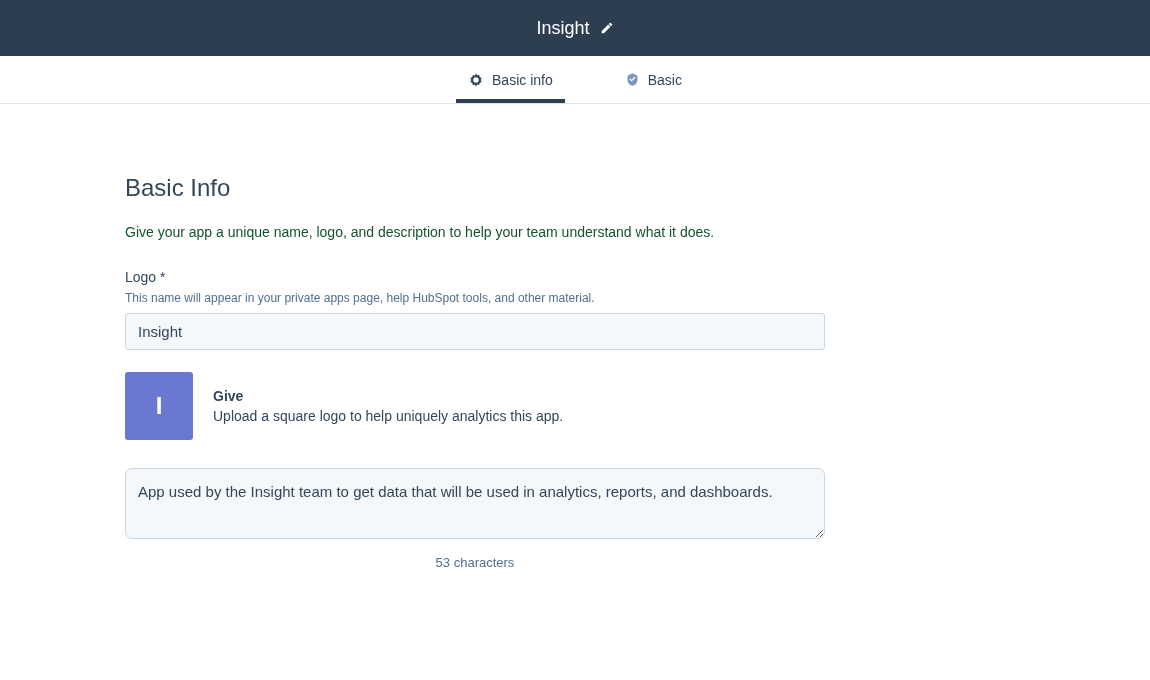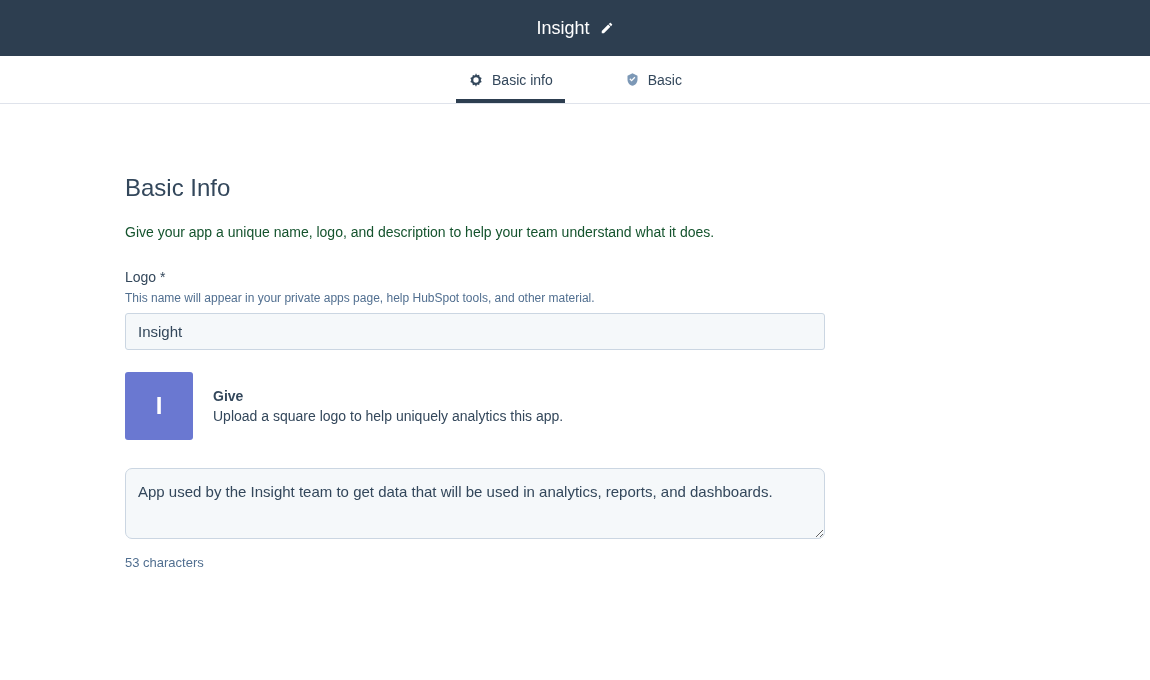--- a/index.html
+++ b/index.html
@@ -144,21 +144,21 @@
       font-size: 14px;
       font-weight: 600;
       color: #33475b;
       margin-bottom: 4px;
     }
     .logo-help {
       font-size: 14px;
       color: #33475b;
     }
     .char-count {
-      text-align: left;
+      text-align: center;
       font-size: 13px;
       color: #516f90;
       margin-top: 12px;
     }
   </style>
 </head>
 <body>
 
 <div class="header">
   <span class="header-title">Insight</span>

